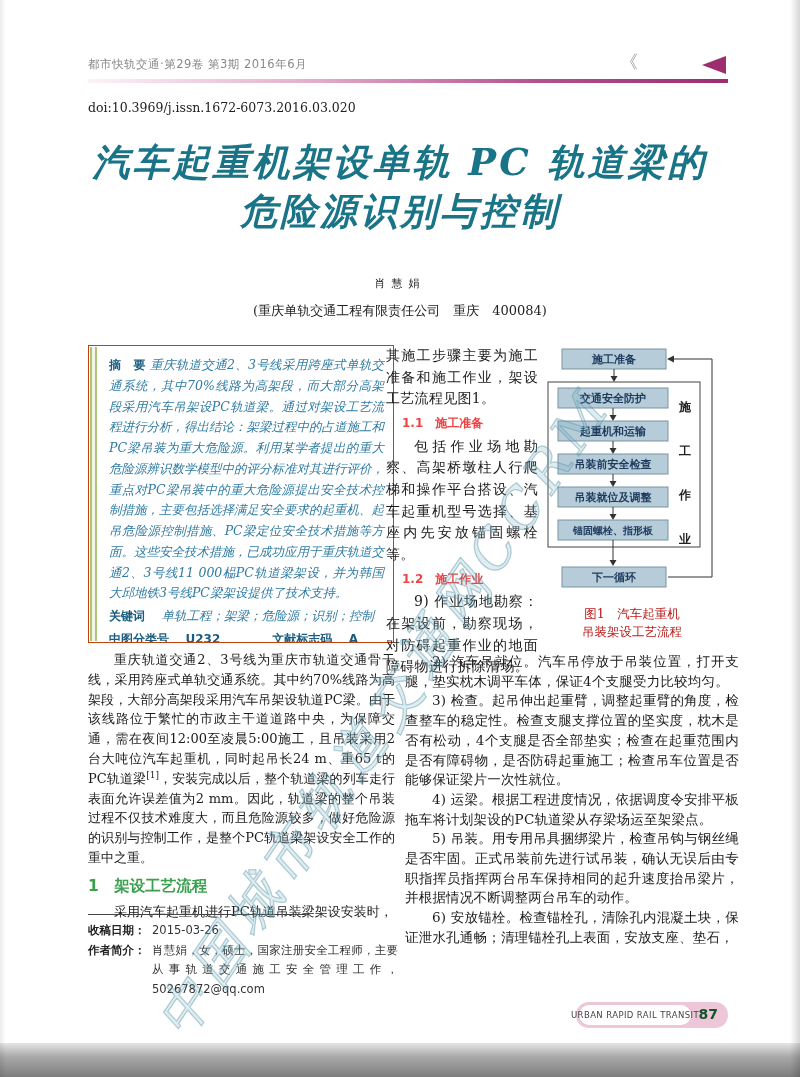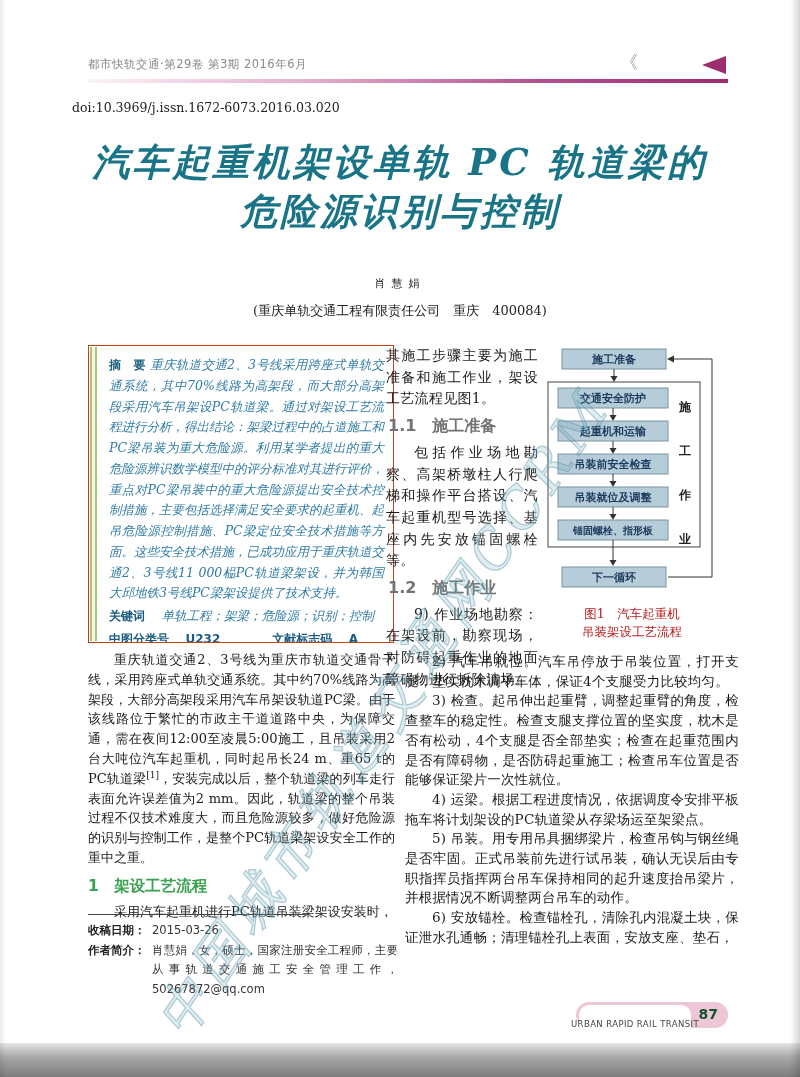--- a/index.html
+++ b/index.html
@@ -7,21 +7,21 @@
         font-family:"DejaVu Serif",serif;color:#1a1a1a;}
   
   .journal-line{position:absolute;left:88px;top:57px;font-size:11.5px;color:#8a8a8a;
         font-family:"DejaVu Sans",sans-serif;letter-spacing:0.5px;}
   .guillemet{position:absolute;left:620px;top:50px;font-size:18px;color:#9a9a9a;}
   .header-tri{position:absolute;left:702px;top:56px;width:0;height:0;
         border-top:9px solid transparent;border-bottom:9px solid transparent;
         border-right:24px solid #9c2d6f;}
   .header-rule{position:absolute;left:88px;top:79px;width:640px;height:4px;
         background:linear-gradient(to right,#fbf3f8,#e3aecb 35%,#b4518d 70%,#9c2d6f);}
-  .doi{position:absolute;left:72px;top:100px;font-size:12.5px;color:#222;}
+  .doi{position:absolute;left:88px;top:100px;font-size:12.5px;color:#222;}
   
   .title{position:absolute;left:0;top:138px;width:800px;text-align:center;
         color:#1a7487;font-weight:bold;font-style:italic;font-size:37px;
         letter-spacing:3px;line-height:1.32;}
   .author{position:absolute;left:0;top:276px;width:800px;text-align:center;
         font-size:11px;letter-spacing:6px;color:#222;}
   .affil{position:absolute;left:0;top:302px;width:800px;text-align:center;
         font-size:13px;color:#222;}
   
   .abstract-box{position:absolute;left:88px;top:345px;width:306px;height:298px;
@@ -47,35 +47,35 @@
         font-family:"DejaVu Sans",sans-serif;font-size:11.5px;line-height:1.7;color:#333;}
   .fn-rule{width:218px;border-top:1px solid #444;margin-bottom:6px;}
   .fn-row{position:relative;padding-left:64px;text-align:justify;}
   .fn-label{position:absolute;left:0;top:0;font-weight:bold;color:#222;}
   
   .rc-top{position:absolute;left:386px;top:345px;width:334px;}
   .rc-text{float:left;width:152px;font-size:14px;line-height:1.55;text-align:justify;
         letter-spacing:0.3px;}
   .rc-text p{margin:0;}
   .rc-text .indent{text-indent:2em;}
-  .sec-h2{margin:4px 0 3px 2px;font-size:16px;font-weight:bold;color:#737373;
+  .sec-h2{margin:4px 0 3px 16px;font-size:12px;font-weight:bold;color:#ef4444;
         font-family:"DejaVu Sans",sans-serif;letter-spacing:0;}
   .figure{float:right;width:176px;}
   .fig-caption{margin-top:4px;text-align:center;font-size:12.5px;line-height:1.45;color:#b91c1c;}
   .rc-bottom{position:absolute;left:405px;top:652px;width:334px;}
   .rc-bottom p{margin:0;font-size:13.5px;line-height:1.46;text-align:justify;
         text-indent:2em;letter-spacing:0.2px;}
   
   .flow-svg text{font-family:"DejaVu Sans",sans-serif;font-size:11px;font-weight:bold;
         fill:#1c3a5e;}
   .flow-svg .side-char{font-size:12px;font-weight:bold;fill:#222;}
   
   .footer-badge{position:absolute;left:576px;top:1002px;width:152px;height:26px;
         background:#edc6d8;border-radius:13px;}
-  .footer-inner{position:absolute;left:3px;top:3px;width:112px;height:37px;background:#fff;
+  .footer-inner{position:absolute;left:3px;top:3px;width:112px;height:20px;background:#fff;
         border-radius:10px;display:flex;align-items:center;justify-content:center;}
   .footer-inner span{font-family:"DejaVu Sans",sans-serif;font-size:8.5px;color:#444;
         letter-spacing:0.4px;white-space:nowrap;}
   .footer-page{position:absolute;right:10px;top:4px;font-family:"DejaVu Sans",sans-serif;
         font-weight:bold;font-size:14px;color:#14532d;}
   
   .watermark{position:absolute;left:140px;top:1010px;transform:rotate(-56deg);
         transform-origin:0 0;white-space:nowrap;font-size:54px;letter-spacing:8px;
         font-style:italic;color:rgba(110,170,185,0.22);
         -webkit-text-stroke:1.2px rgba(90,150,170,0.45);pointer-events:none;z-index:4;}

